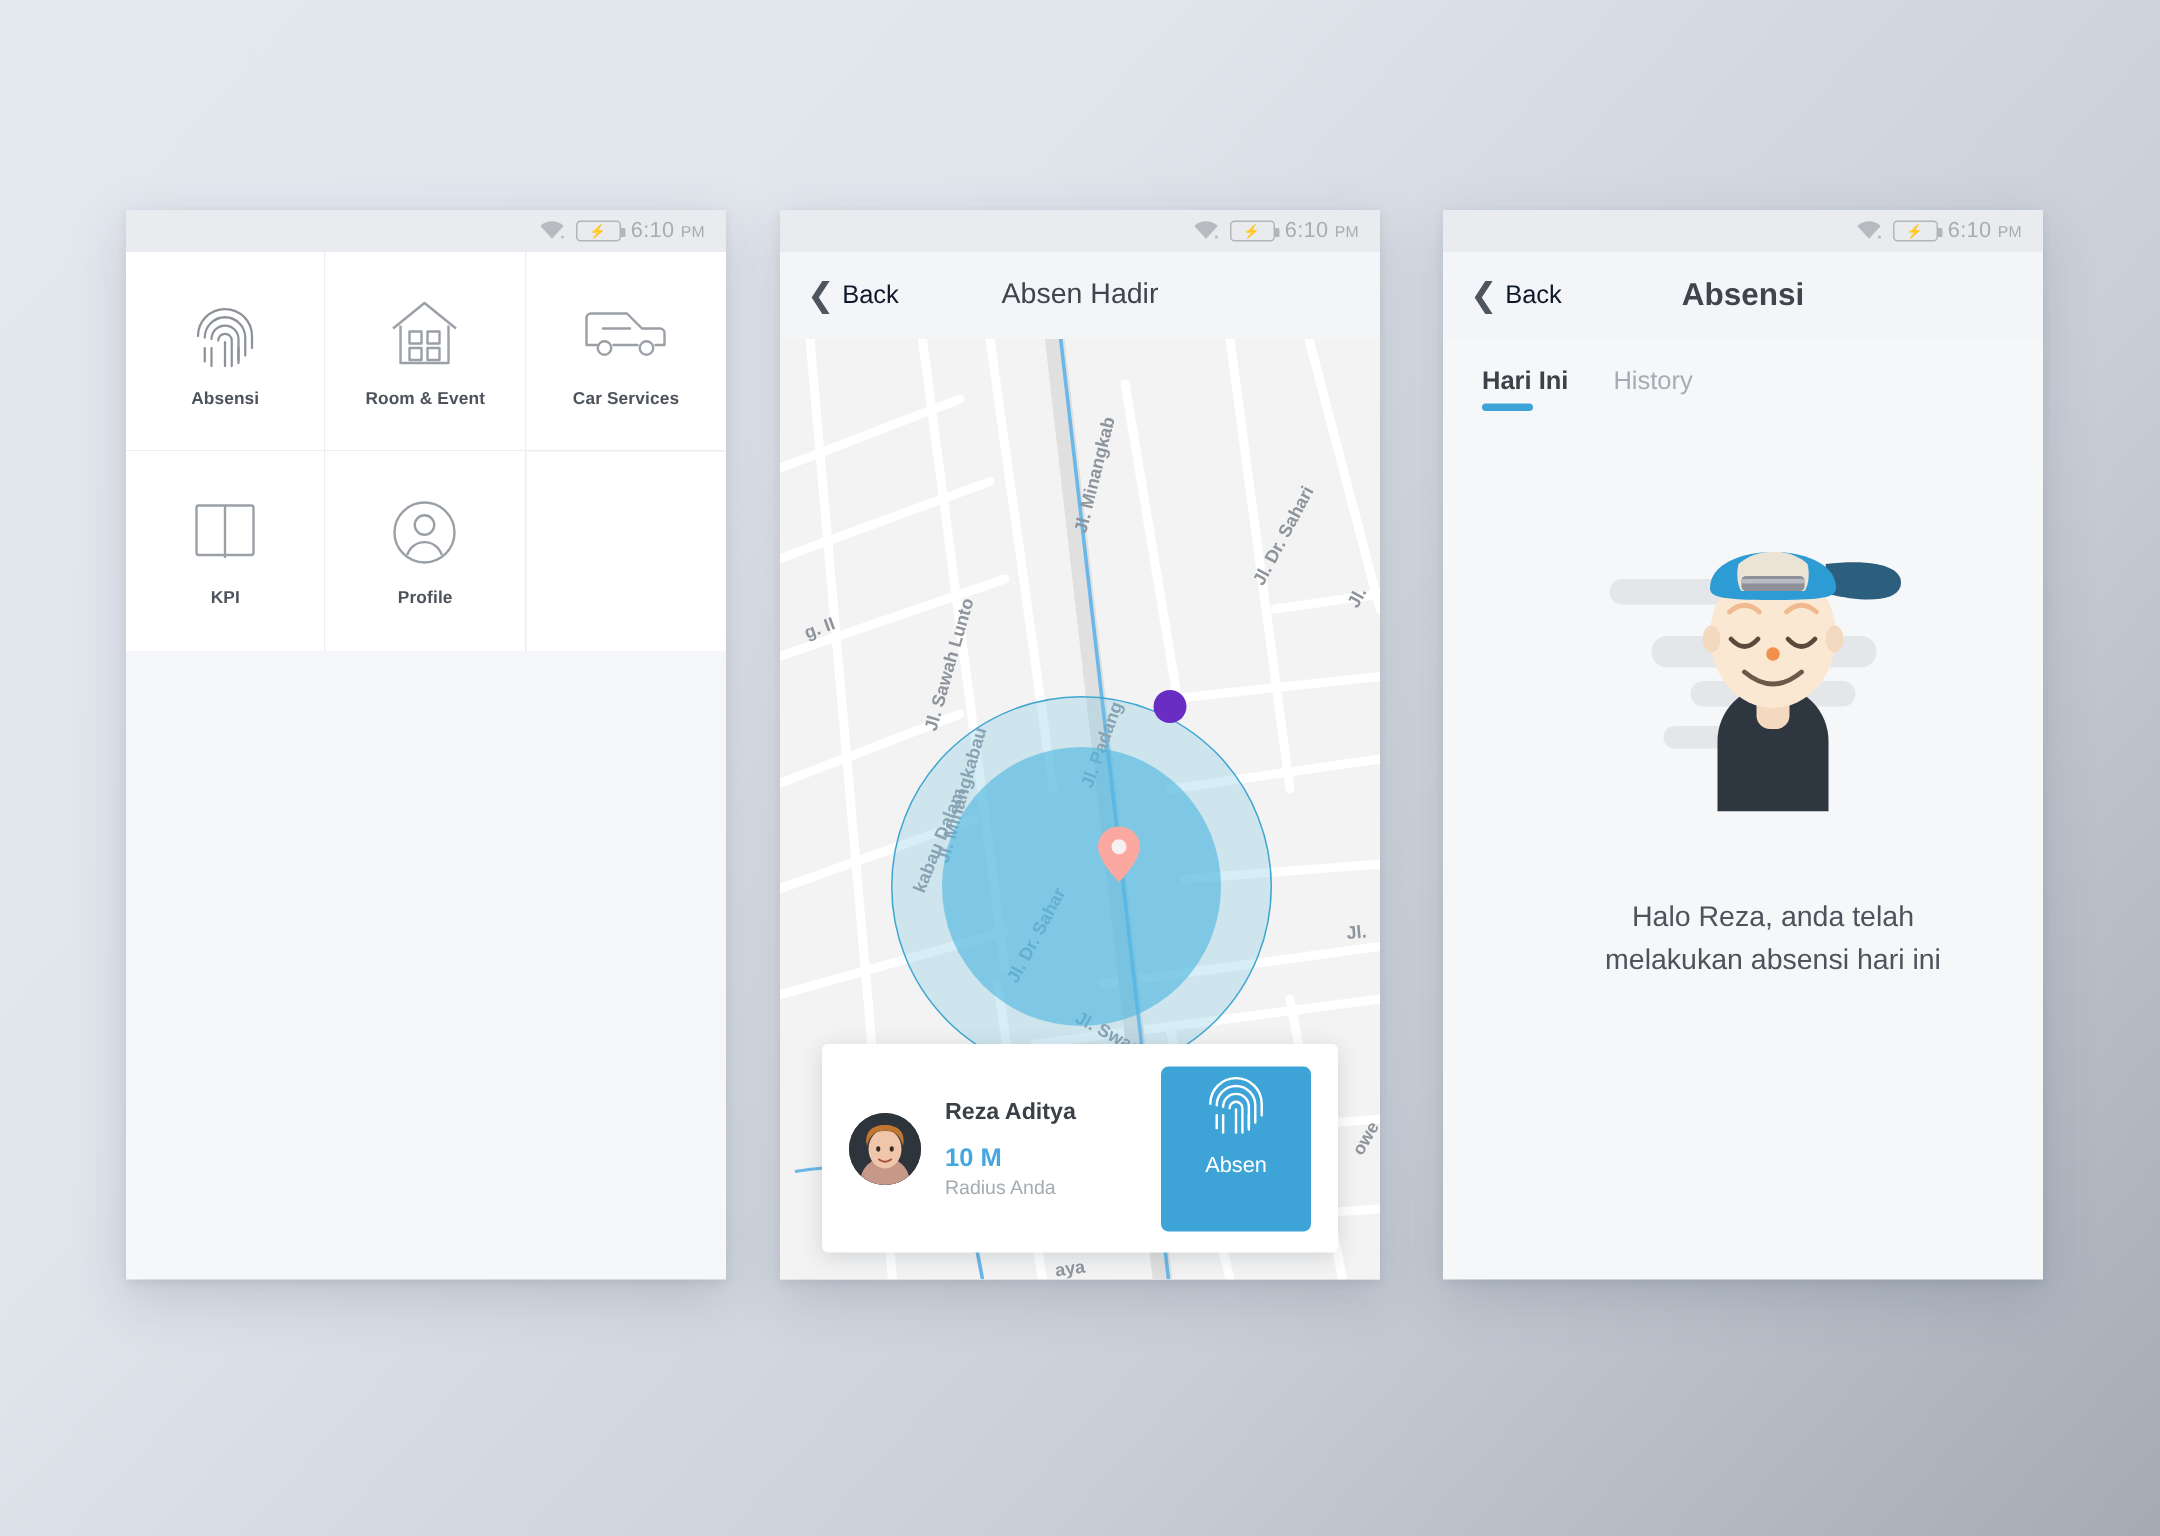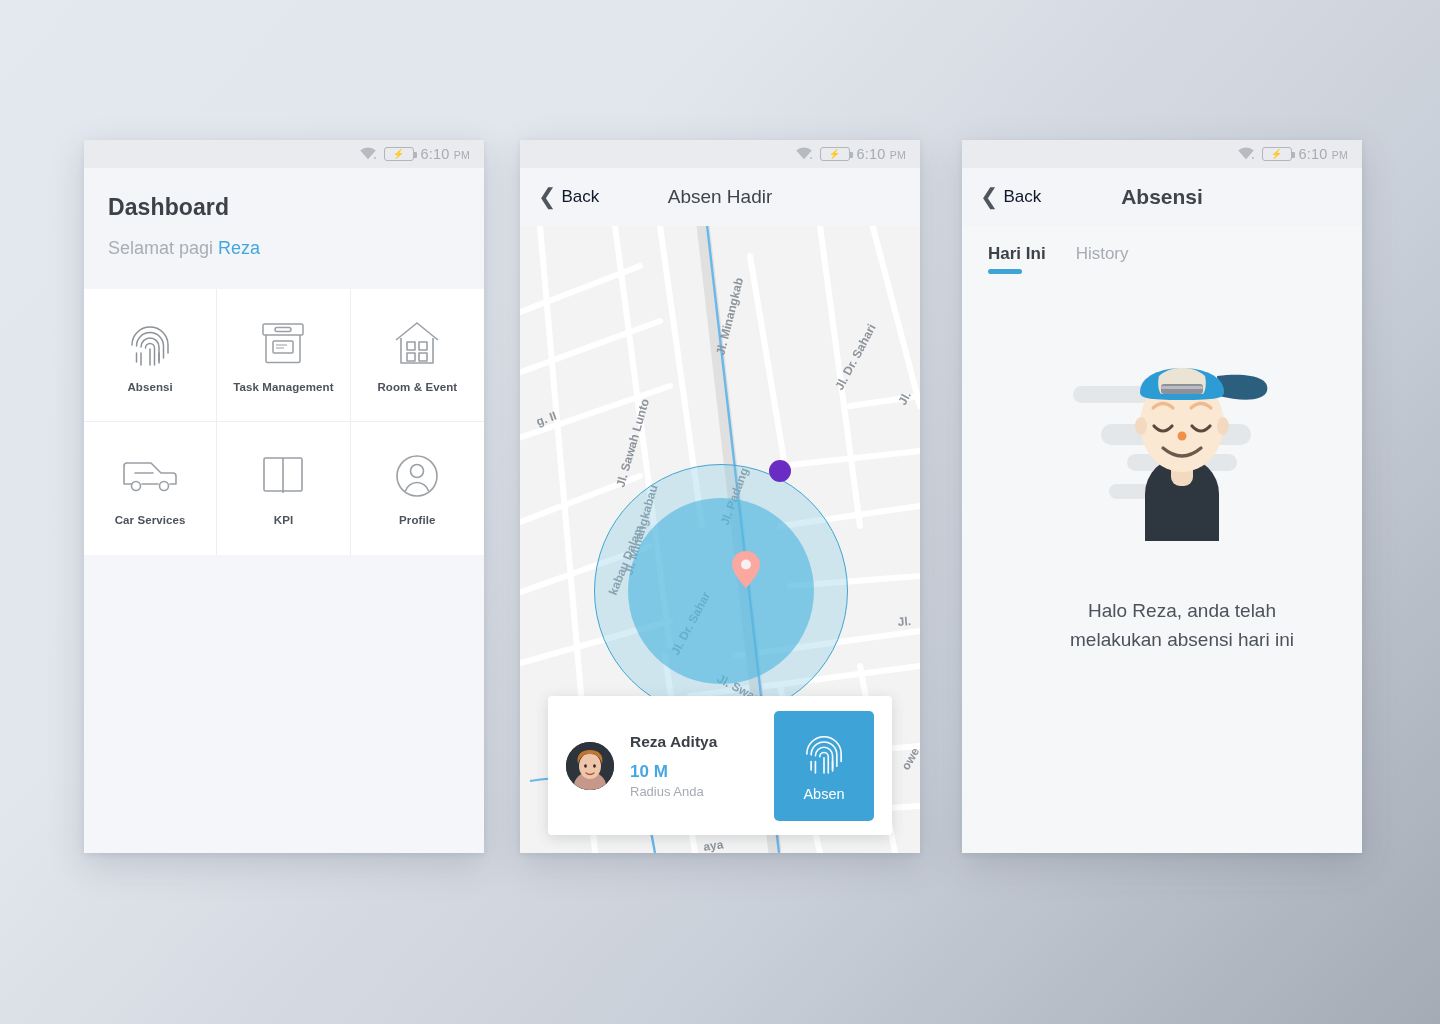--- a/index.html
+++ b/index.html
@@ -125,21 +125,21 @@
     overflow: hidden; flex: 0 0 48px; background: #2b3138;
     position: relative;
   }
   .card-info { margin-left: 16px; flex: 1; }
   .card-name { font-size: 15.5px; color: #3b4047; font-weight: 600; }
   .card-dist { margin-top: 11px; font-size: 17px; color: #46a7e0; font-weight: 600; }
   .card-sub { margin-top: 2px; font-size: 13px; color: #a6abb2; }
   .absen-btn {
     width: 100px; height: 110px; border-radius: 5px;
     background: #3ea4d8;
-    display: flex; flex-direction: column; align-items: center; justify-content: center;
+    display: flex; flex-direction: column; align-items: center; justify-content: flex-start;
     cursor: pointer;
   }
   .absen-btn .alabel { color: #fff; font-size: 14.5px; margin-top: 7px; }
 
   
   .tabs { display: flex; gap: 30px; padding: 18px 26px 0 26px; background: #f6f7f9; }
   .tab { padding-bottom: 10px; position: relative; cursor: pointer; }
   .tab .tlabel { font-size: 17px; color: #a7acb4; }
   .tab.active .tlabel { color: #3d4249; font-weight: bold; }
   .tab.active:after {
@@ -168,57 +168,39 @@
         <path d="M9 12.2 L1.2 3.6 A11.5 11.5 0 0 1 16.8 3.6 Z" fill="#b7bbc0"></path>
         <circle cx="16" cy="11" r="1" fill="#b7bbc0"></circle>
       </svg>
     </span>
     <span class="battery">
       <span class="bolt">⚡</span>
     </span>
     <span class="time"><span>6:10</span> <span class="ampm">PM</span></span>
   </div>
 
-  <div class="dash-header">
-    <div class="dash-title">Dashboard</div>
-    <div class="dash-greet">
-      <span>Selamat pagi </span><span class="name">Reza</span>
-    </div>
-  </div>
 
   <div class="grid">
 
     <div class="tile">
       <span class="ic">
         <svg width="42" height="48" viewBox="0 0 42 48" fill="none" stroke="#8d9298" stroke-width="1.5" stroke-linecap="round">
           <path d="M3 26 a18 18 0 0 1 36 0 v8"></path>
           <path d="M7.5 27 a13.5 13.5 0 0 1 27 0 v12"></path>
           <path d="M12 28 a9 9 0 0 1 18 0 v16"></path>
           <path d="M16.5 29 a4.5 4.5 0 0 1 9 0 v17"></path>
           <path d="M21 30 v16"></path>
           <path d="M12 34 v12"></path>
             <path d="M7.5 34 v9"></path>
             <path d="M30 34 v8"></path>
         </svg>
       </span>
       <span class="lbl">Absensi</span>
     </div>
 
-    <div class="tile">
-      <span class="ic">
-        <svg width="48" height="46" viewBox="0 0 48 46" fill="none" stroke="#9aa0a6" stroke-width="1.5">
-          <rect x="4" y="4" width="40" height="11" rx="1.5"></rect>
-          <rect x="16" y="7.5" width="16" height="4" rx="2"></rect>
-          <path d="M7 15 v26 a1.5 1.5 0 0 0 1.5 1.5 h31 a1.5 1.5 0 0 0 1.5 -1.5 V15"></path>
-          <rect x="14" y="21" width="20" height="12" rx="1"></rect>
-          <path d="M17 25 h11 M17 28 h8" stroke-width="1.2"></path>
-        </svg>
-      </span>
-      <span class="lbl">Task Management</span>
-    </div>
 
     <div class="tile">
       <span class="ic">
         <svg width="48" height="46" viewBox="0 0 48 46" fill="none" stroke="#9aa0a6" stroke-width="1.6" stroke-linejoin="round">
           <path d="M3 20 L24 3 L45 20"></path>
           <path d="M8 18 V43 h32 V18"></path>
           <rect x="14" y="22" width="8" height="8"></rect>
           <rect x="26" y="22" width="8" height="8"></rect>
           <rect x="14" y="33" width="8" height="8"></rect>
           <rect x="26" y="33" width="8" height="8"></rect>

